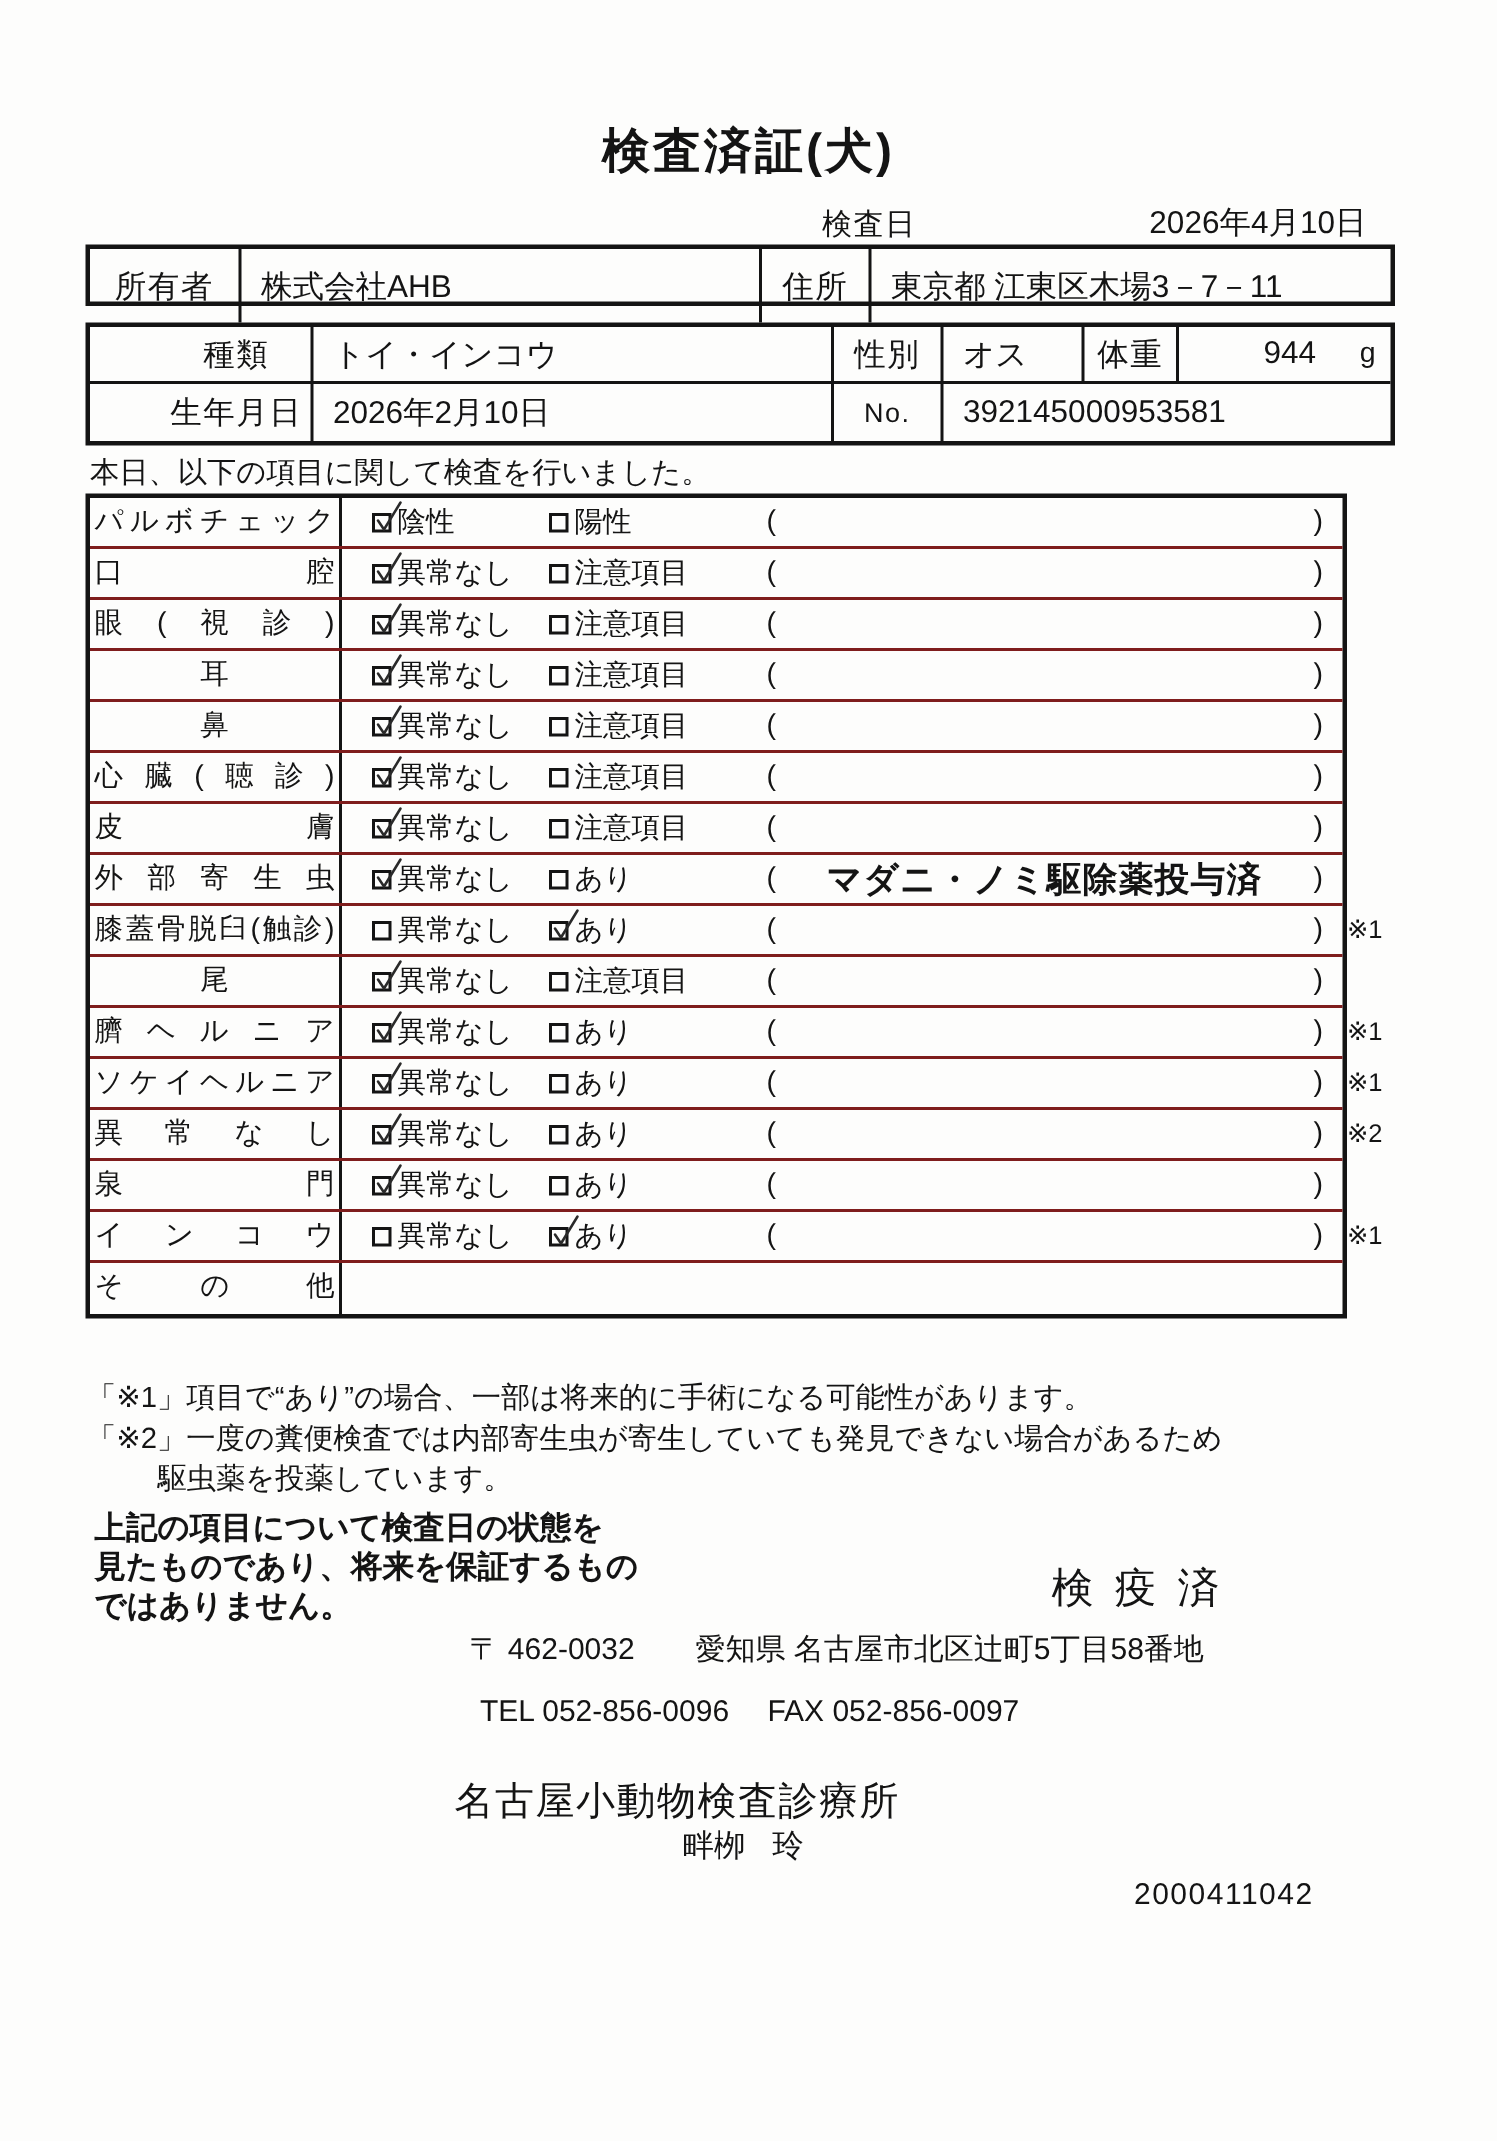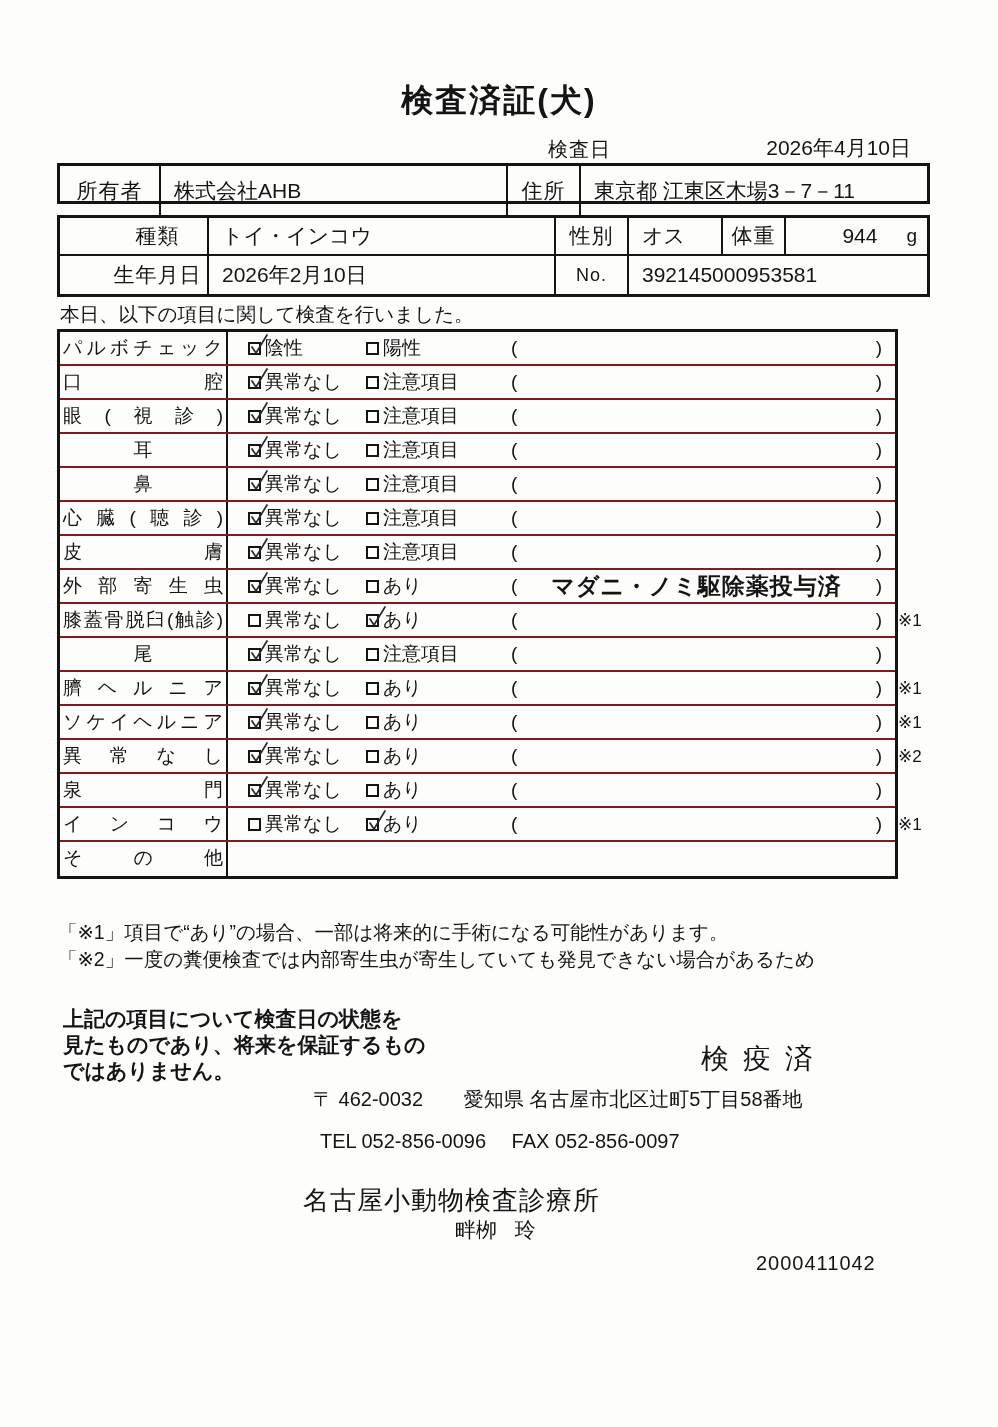--- a/index.html
+++ b/index.html
@@ -440,20 +440,21 @@
       <div class="insp-row">
       <div class="item-cell">その他</div>
       <div class="opts"></div>
       <span class="ref-mark"></span>
     </div>
     </div>
 
   <div class="notes">
     <div class="note-line">「※1」項目で“あり”の場合、一部は将来的に手術になる可能性があります。</div>
     <div class="note-line">「※2」一度の糞便検査では内部寄生虫が寄生していても発見できない場合があるため</div>
+    <div class="note-line indent">駆虫薬を投薬しています。</div>
   </div>
 
   <div class="disclaimer">
     <div>上記の項目について検査日の状態を</div>
     <div>見たものであり、将来を保証するもの</div>
     <div>ではありません。</div>
   </div>
 
   <div class="stamp">検疫済</div>
 

